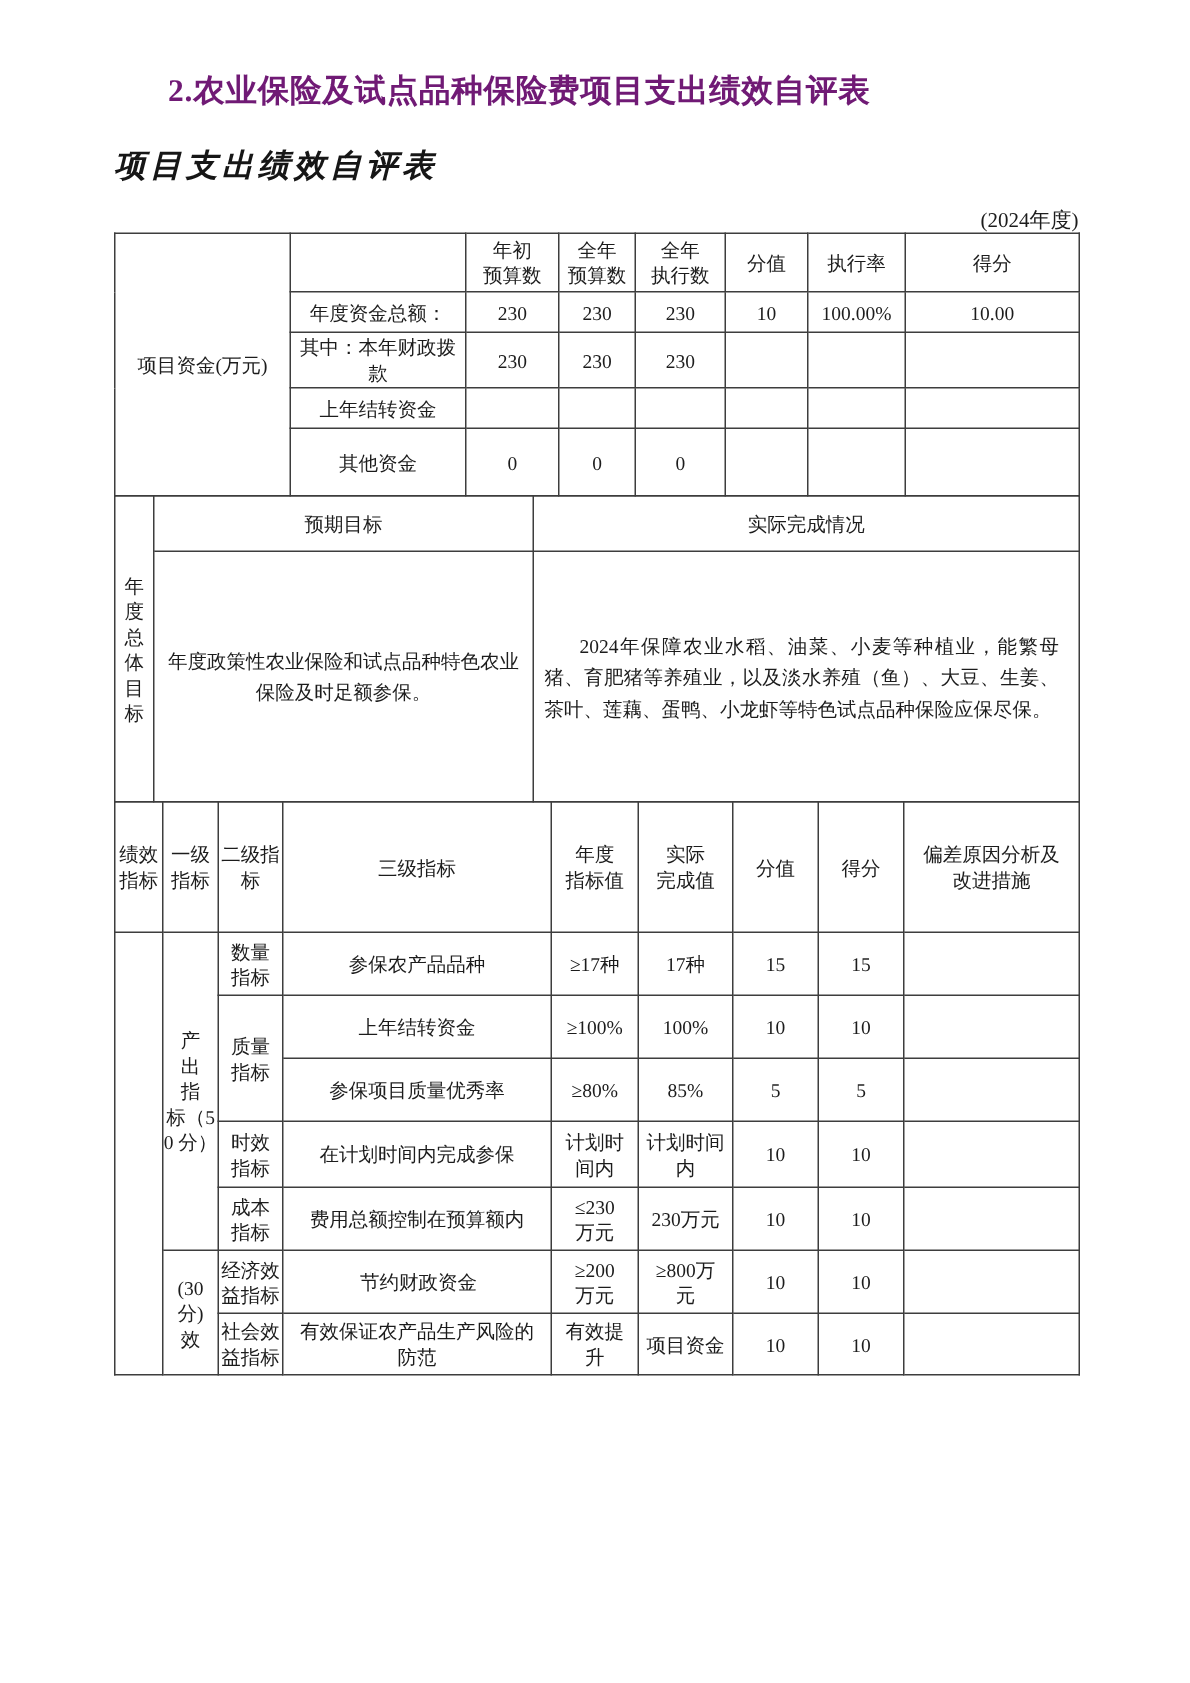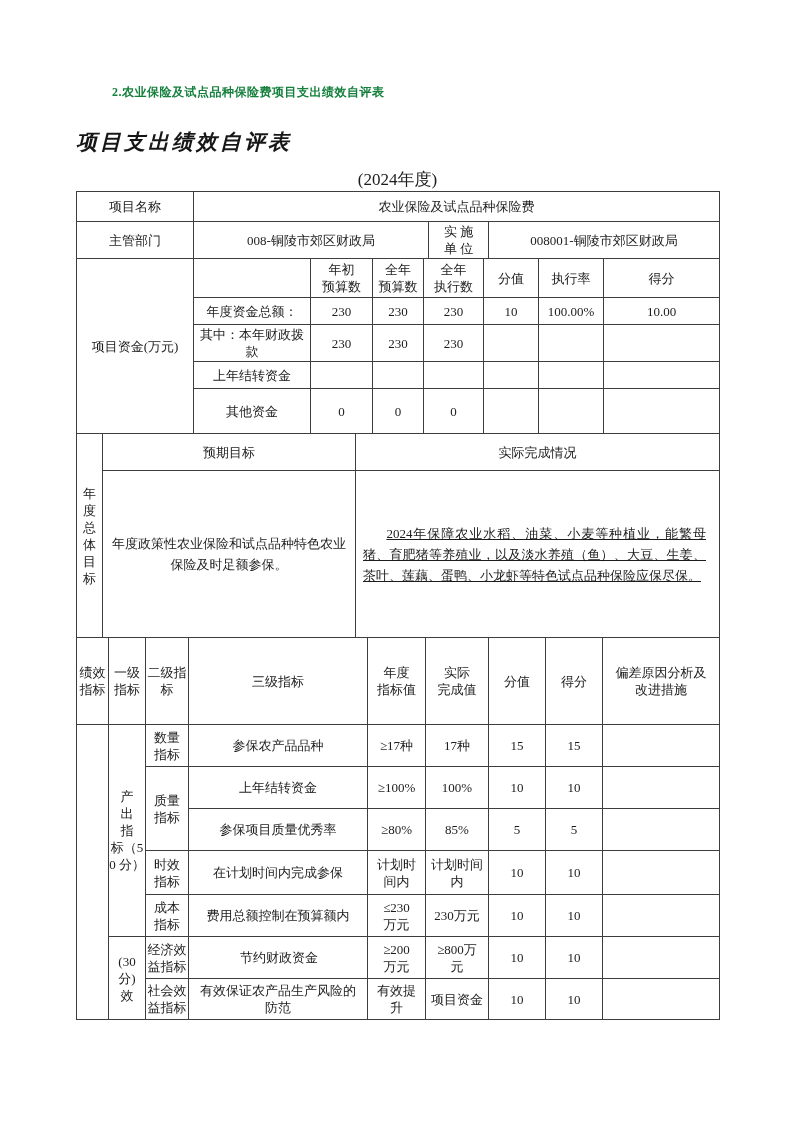--- a/index.html
+++ b/index.html
@@ -3,73 +3,52 @@
 <meta charset="utf-8">
 <style>
   html,body { margin:0; padding:0; background:#ffffff; }
   .page {
     position:relative; width:793px; height:1122px; background:#ffffff;
     font-family:"Liberation Serif","DejaVu Serif",serif; color:#1c1c1c;
     overflow:hidden; margin:0 auto;
   }
   .content { position:absolute; left:76px; top:0; width:643px; }
   .doc-title {
-    margin:80px 0 0 36px; font-size:12px; font-weight:bold;
-    letter-spacing:0.5px; line-height:24px; color:#15803d;
+    margin:48px 0 0 36px; font-size:21px; font-weight:bold;
+    letter-spacing:0.5px; line-height:24px; color:#701a75;
   }
   .hand-subtitle {
     margin-top:25px; text-align:left; font-size:21px; font-weight:bold;
     font-style:italic; letter-spacing:3px; line-height:27px; color:#161616;
   }
-  .year-label { margin-top:15px; text-align:center; font-size:17px; line-height:17px; }
+  .year-label { margin-top:15px; text-align:right; font-size:14px; line-height:17px; }
 
   table { border-collapse:collapse; table-layout:fixed; width:643px; margin-top:-1px; }
   table.first { margin-top:3px; }
   td, th {
     border:1px solid #3d3d3d; font-size:13px; font-weight:normal;
     text-align:center; vertical-align:middle; padding:1px 2px;
     overflow:hidden; line-height:17px; word-break:break-all;
   }
   .pre { white-space:pre-line; }
   .left { text-align:center; padding-left:3px; padding-right:1px; }
   .tight { padding-left:0; padding-right:0; }
   .goal-expected { text-align:center; line-height:21px; padding:0 8px;margin-left:47px; }
-  .goal-actual  { text-align:justify; line-height:21px; padding:0 13px 0 7px; text-indent:1.8em;text-decoration:underline; }
+  .goal-actual  { text-align:justify; line-height:21px; padding:0 13px 0 7px; text-indent:1.8em; }
 </style>
 </head>
 <body>
 
 <div class="page">
   <div class="content">
 
     <div class="doc-title">2.农业保险及试点品种保险费项目支出绩效自评表</div>
     <div class="hand-subtitle">项目支出绩效自评表</div>
     <div class="year-label">(2024年度)</div>
 
-    <table class="first">
-      <colgroup>
-          <col style="width:117px">
-          <col style="width:235px">
-          <col style="width:60px">
-          <col style="width:231px">
-        </colgroup>
-      <tbody>
-          <tr style="height:30px">
-        <td>项目名称</td>
-        <td colspan="3">农业保险及试点品种保险费</td>
-      </tr>
-      <tr style="height:37px">
-        <td>主管部门</td>
-        <td>008-铜陵市郊区财政局</td>
-        <td class="pre tight">实 施
-单 位</td>
-        <td>008001-铜陵市郊区财政局</td>
-      </tr>
-    </tbody>
-      </table>
 
     <table>
       <colgroup>
           <col style="width:117px">
           <col style="width:117px">
           <col style="width:62px">
           <col style="width:51px">
           <col style="width:60px">
           <col style="width:55px">
           <col style="width:65px">

